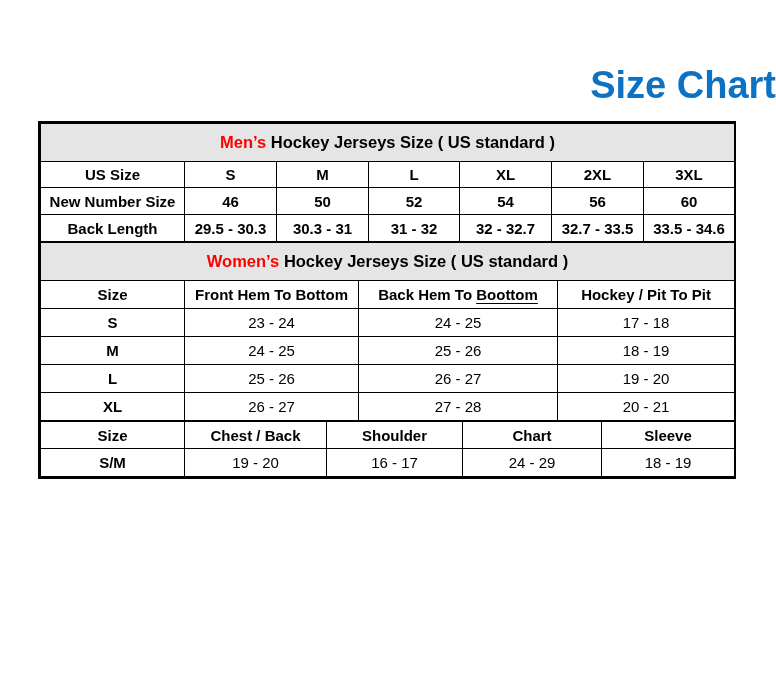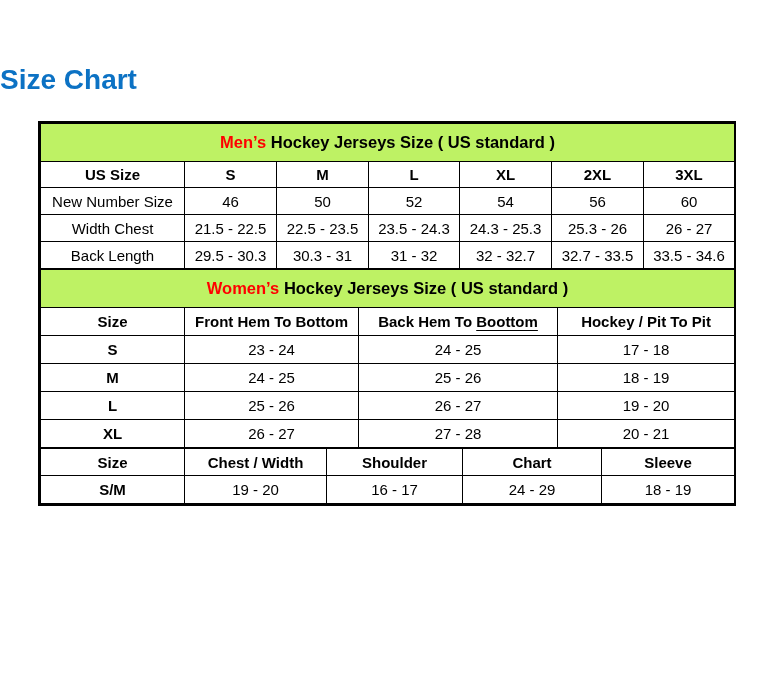--- a/index.html
+++ b/index.html
@@ -12,22 +12,22 @@
     position: relative;
     width: 776px;
     height: 692px;
     background: #ffffff;
     overflow: hidden;
   }
   .title {
     margin: 0;
     padding-top: 64px;
     width: 776px;
-    text-align: left;
-    font-size: 28px;
+    text-align: right;
+    font-size: 38px;
     font-weight: bold;
     color: #0c72c4;
     letter-spacing: 0px;
   }
   .chart-wrap {
     position: absolute;
     left: 38px;
     top: 121px;
     width: 694px;
     border: 2px solid #000000;
@@ -42,28 +42,28 @@
     border: 1px solid #000000;
     text-align: center;
     vertical-align: middle;
     font-size: 15px;
     color: #000000;
     padding: 0 2px;
     overflow: hidden;
     white-space: nowrap;
   }
   tr.banner-row td {
-    background: #bef264;
+    background: #e5e5e5;
     font-weight: bold;
     font-size: 16.5px;
     height: 37px;
   }
   .red-word { color: #ff0000; }
   tr.head th { font-weight: bold; }
-  tr.men-row    td { height: 26px; font-weight: normal; }
+  tr.men-row    td { height: 26px; font-weight: bold; }
   tr.men-head   th { height: 25px; }
   tr.women-row  td { height: 27px; }
   tr.women-head th { height: 27px; }
   tr.youth-row  td { height: 27px; }
   tr.youth-head th { height: 26px; }
   td.row-label-bold { font-weight: bold; }
   .misspelled {
     text-decoration-line: underline;
     text-decoration-style: wavy;
     text-decoration-color: #e0251b;
@@ -111,29 +111,20 @@
       <tr class="men-row">
         <td>New Number Size</td>
         <td>46</td>
         <td>50</td>
         <td>52</td>
         <td>54</td>
         <td>56</td>
         <td>60</td>
       </tr>
       <tr class="men-row">
-        <td>Width Chest</td>
-        <td>21.5 - 22.5</td>
-        <td>22.5 - 23.5</td>
-        <td>23.5 - 24.3</td>
-        <td>24.3 - 25.3</td>
-        <td>25.3 - 26</td>
-        <td>26 - 27</td>
-      </tr>
-      <tr class="men-row">
         <td>Back Length</td>
         <td>29.5 - 30.3</td>
         <td>30.3 - 31</td>
         <td>31 - 32</td>
         <td>32 - 32.7</td>
         <td>32.7 - 33.5</td>
         <td>33.5 - 34.6</td>
       </tr>
     </tbody>
       </table>
@@ -192,21 +183,21 @@
       <colgroup>
         <col style="width:144px">
           <col style="width:142px">
           <col style="width:136px">
           <col style="width:139px">
           <col style="width:133px">
       </colgroup>
       <tbody>
       <tr class="head youth-head">
         <th>Size</th>
-        <th>Chest / Width</th>
+        <th>Chest / Back</th>
         <th>Shoulder</th>
         <th>Chart</th>
         <th>Sleeve</th>
       </tr>
       <tr class="youth-row">
         <td class="row-label-bold">S/M</td>
         <td>19 - 20</td>
         <td>16 - 17</td>
         <td>24 - 29</td>
         <td>18 - 19</td>

